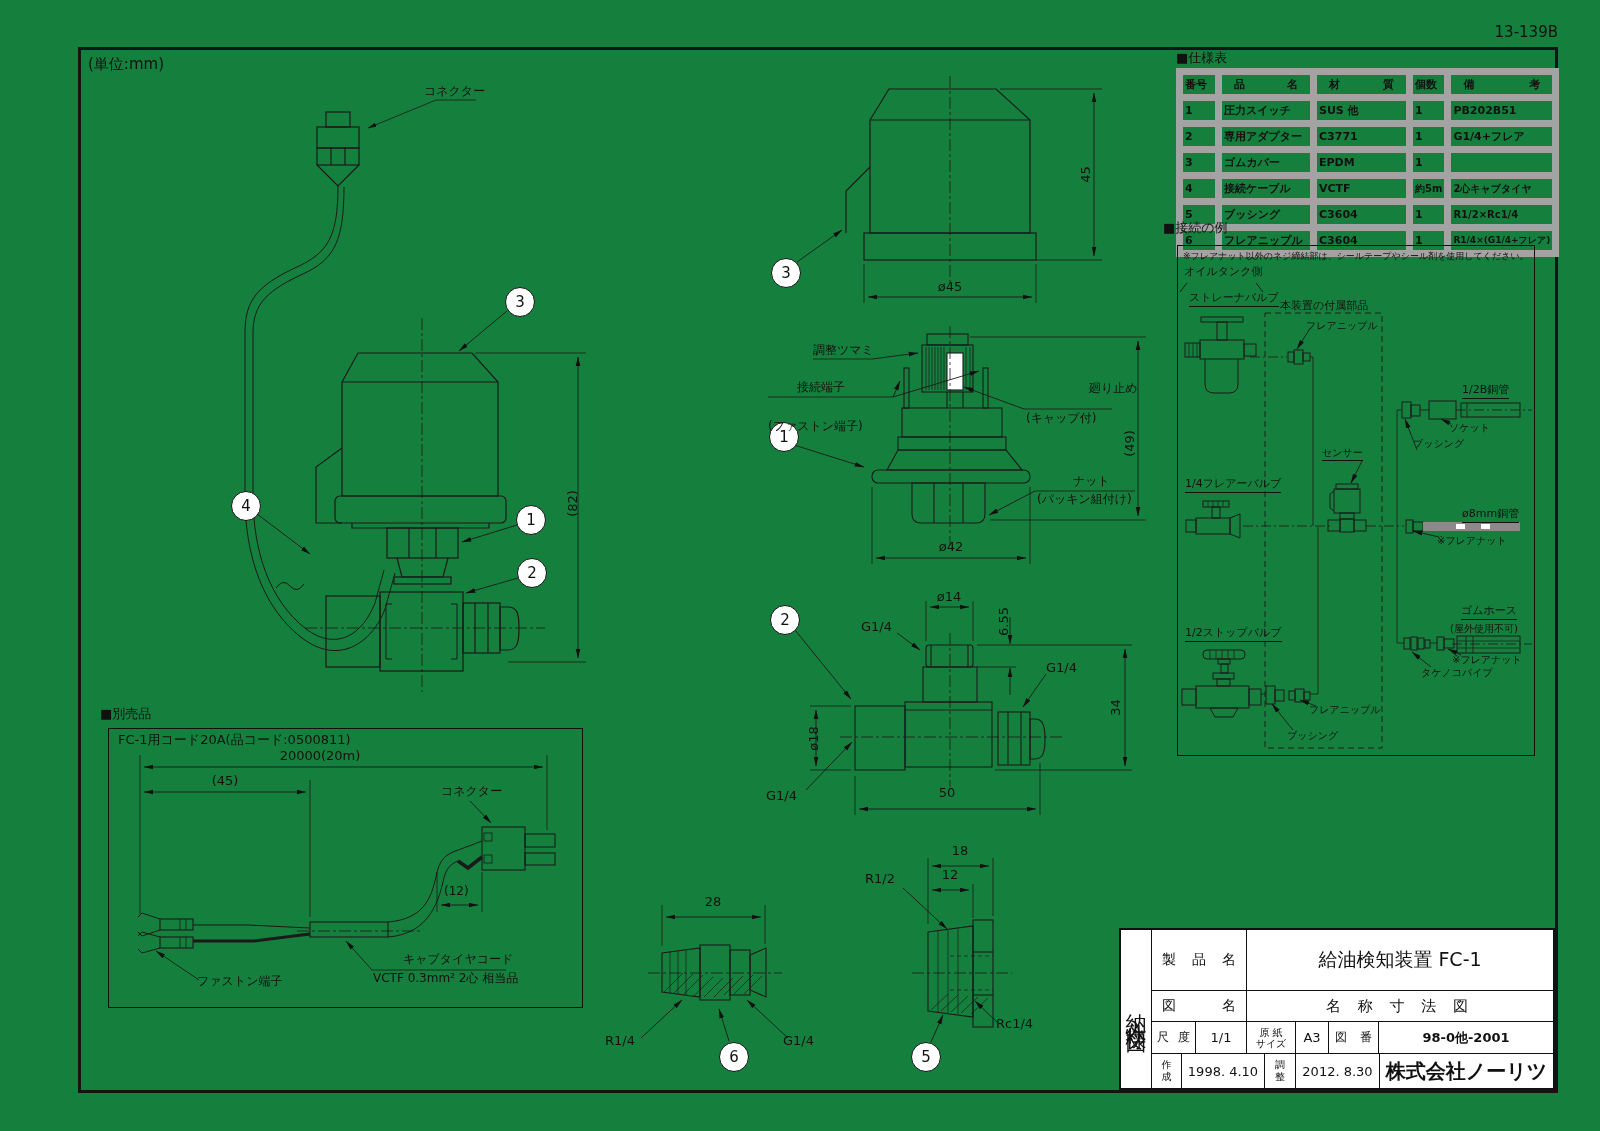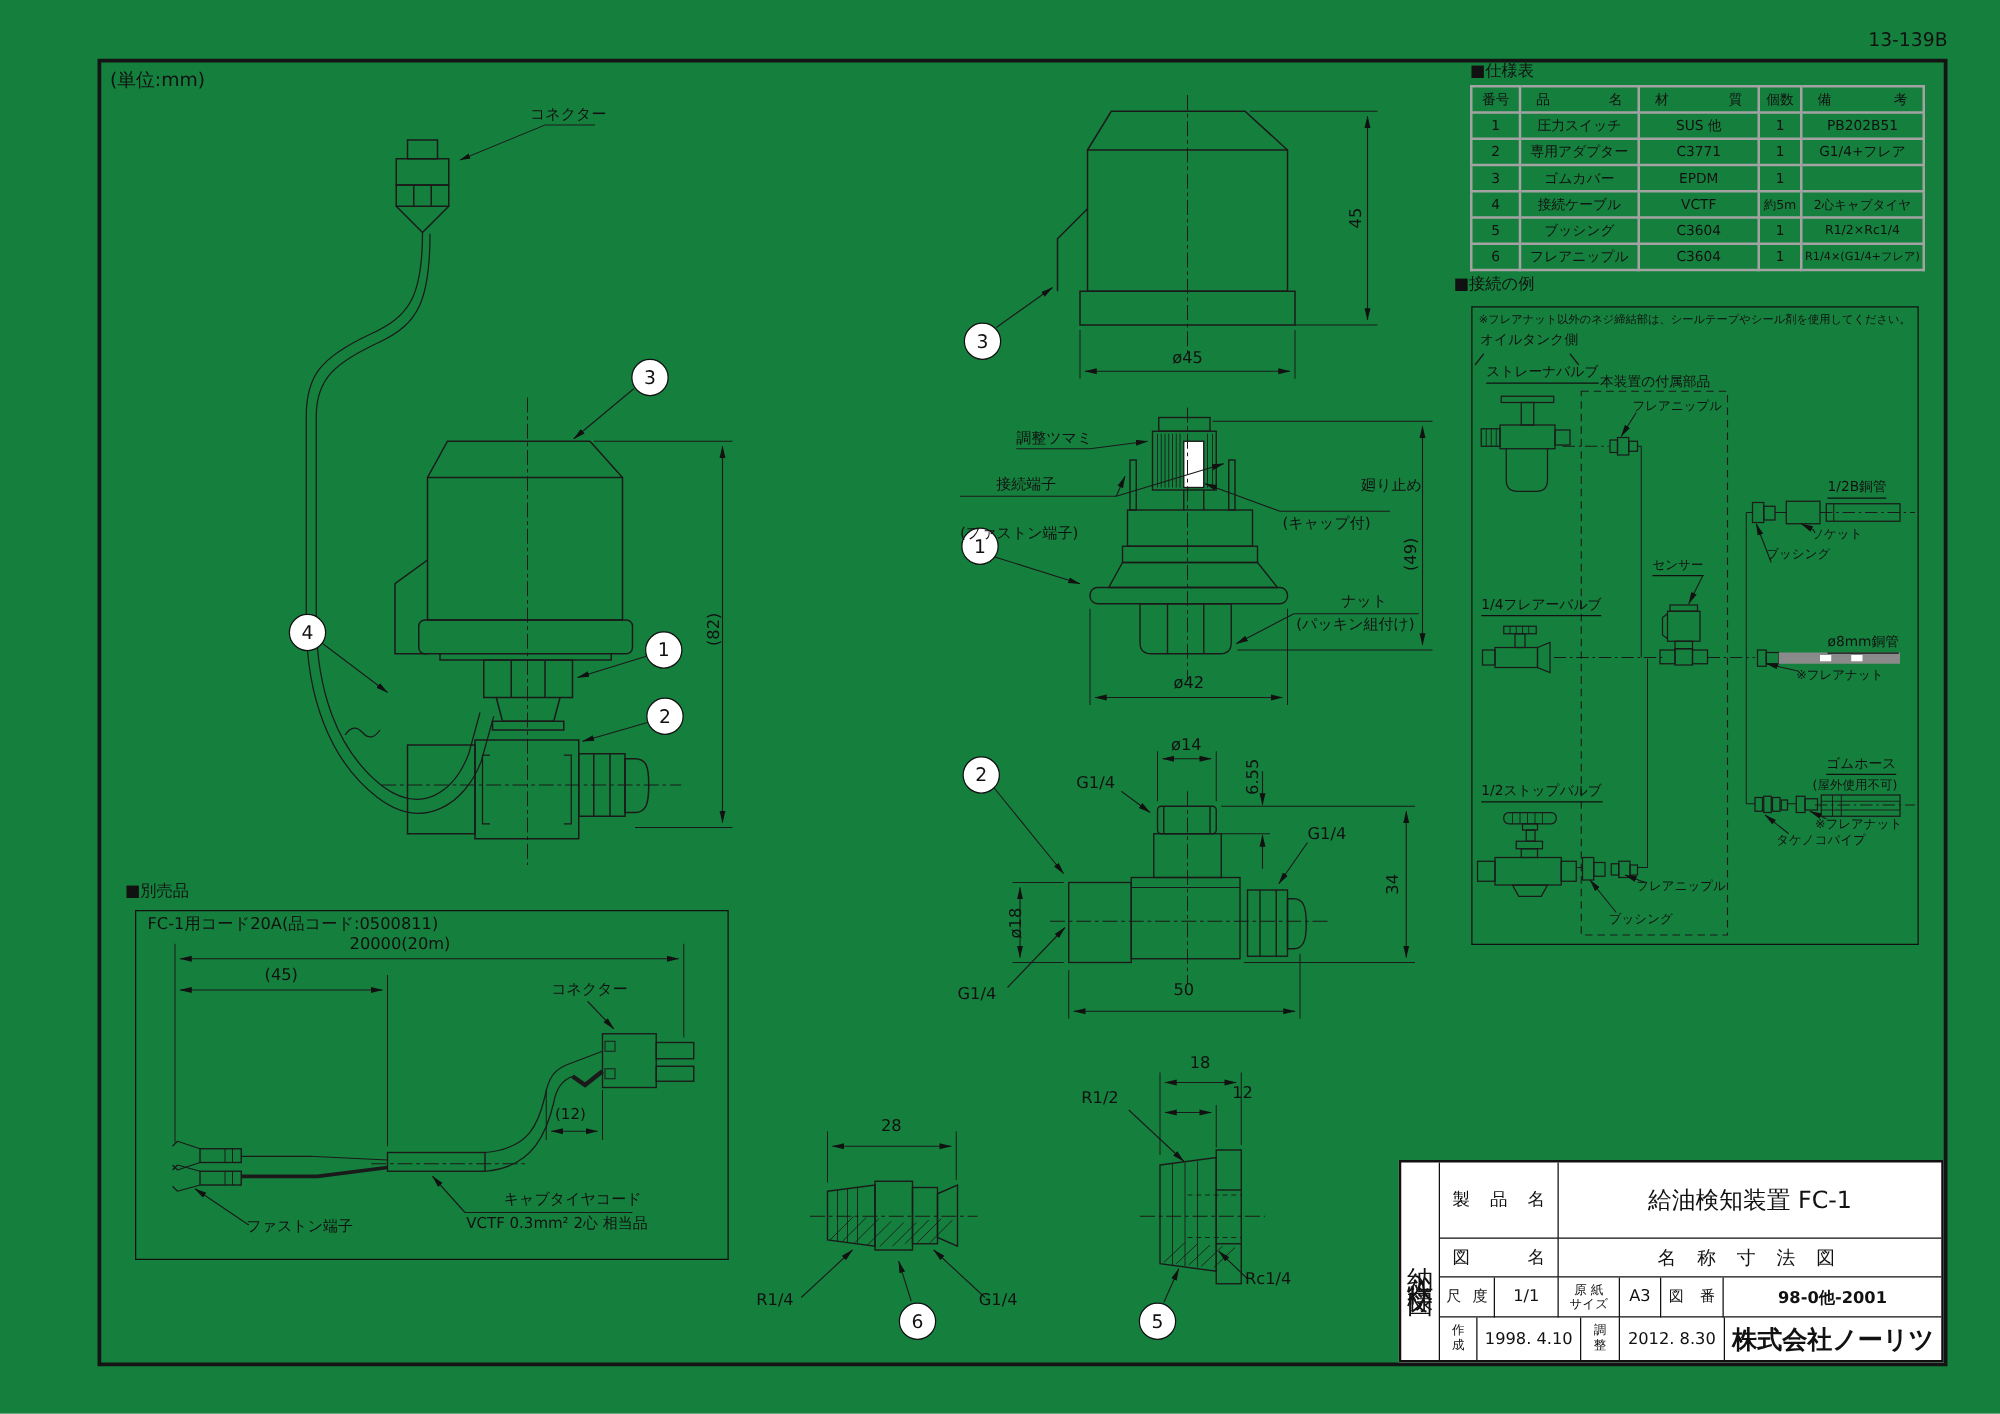--- a/index.html
+++ b/index.html
@@ -9,22 +9,22 @@
   .art{position:absolute;left:0;top:0;width:1600px;height:1131px;}
   .lbl{position:absolute;font-size:12px;line-height:1.15;white-space:nowrap;color:#111;}
   .s9{font-size:9px;} .s10{font-size:10px;} .s11{font-size:11px;} .s13{font-size:13px;} .s15{font-size:15px;}
   .ul{border-bottom:1px solid #111;padding-bottom:1px;}
   .ctr{text-align:center;}
   .vdim{transform:rotate(-90deg);transform-origin:center;text-align:center;width:44px;font-size:13px;}
   .balloon{position:absolute;width:28px;height:28px;border:1.5px solid #111;border-radius:50%;
            background:#fff;display:flex;align-items:center;justify-content:center;font-size:15px;}
   
   .spec{position:absolute;left:1176px;top:68px;border-collapse:collapse;table-layout:fixed;}
-  .spec th,.spec td{border:2px solid #a3a3a3;height:19px;padding:0 2px;font-size:11px;font-weight:normal;
-                    text-align:center;overflow:hidden;white-space:nowrap;}
+  .spec th,.spec td{border:7px solid #a3a3a3;height:19px;padding:0 2px;font-size:11px;font-weight:bold;
+                    text-align:left;overflow:hidden;white-space:nowrap;}
   .jc{text-align:justify;text-align-last:justify;padding:0 12px !important;}
   .sm{font-size:9px !important;}
   .sm2{font-size:10px !important;}
   
   .panelbox{position:absolute;border:1px solid #111;box-sizing:border-box;background:transparent;}
   
   .tb{position:absolute;left:1119px;top:928px;width:436px;height:162px;border:2px solid #111;box-sizing:border-box;background:#fff;}
   .tb .cell{position:absolute;box-sizing:border-box;border-right:1px solid #111;border-bottom:1px solid #111;
             display:flex;align-items:center;justify-content:center;overflow:hidden;white-space:nowrap;}
   .vtext{writing-mode:vertical-rl;text-orientation:upright;letter-spacing:5px;font-size:21px;}
@@ -406,21 +406,21 @@
   <div class="lbl s13" style="left:766px;top:789px;">G1/4</div>
   <div class="lbl vdim" style="left:792px;top:731px;">ø18</div>
   <div class="lbl vdim" style="left:1094px;top:700px;">34</div>
   <div class="lbl s13 ctr" style="left:927px;top:786px;width:40px;">50</div>
 
   <div class="lbl s13 ctr" style="left:693px;top:895px;width:40px;">28</div>
   <div class="lbl s13" style="left:605px;top:1034px;">R1/4</div>
   <div class="lbl s13" style="left:783px;top:1034px;">G1/4</div>
 
   <div class="lbl s13 ctr" style="left:940px;top:844px;width:40px;">18</div>
-  <div class="lbl s13 ctr" style="left:930px;top:868px;width:40px;margin-left:44px;">12</div>
+  <div class="lbl s13 ctr" style="left:930px;top:868px;width:40px;">12</div>
   <div class="lbl s13" style="left:865px;top:872px;">R1/2</div>
   <div class="lbl s13" style="left:996px;top:1017px;">Rc1/4</div>
 
   <div class="lbl s13" style="left:1176px;top:51px;">■仕様表</div>
   <table class="spec">
     <colgroup>
         <col style="width:39px">
         <col style="width:95px">
         <col style="width:96px">
         <col style="width:34px">

